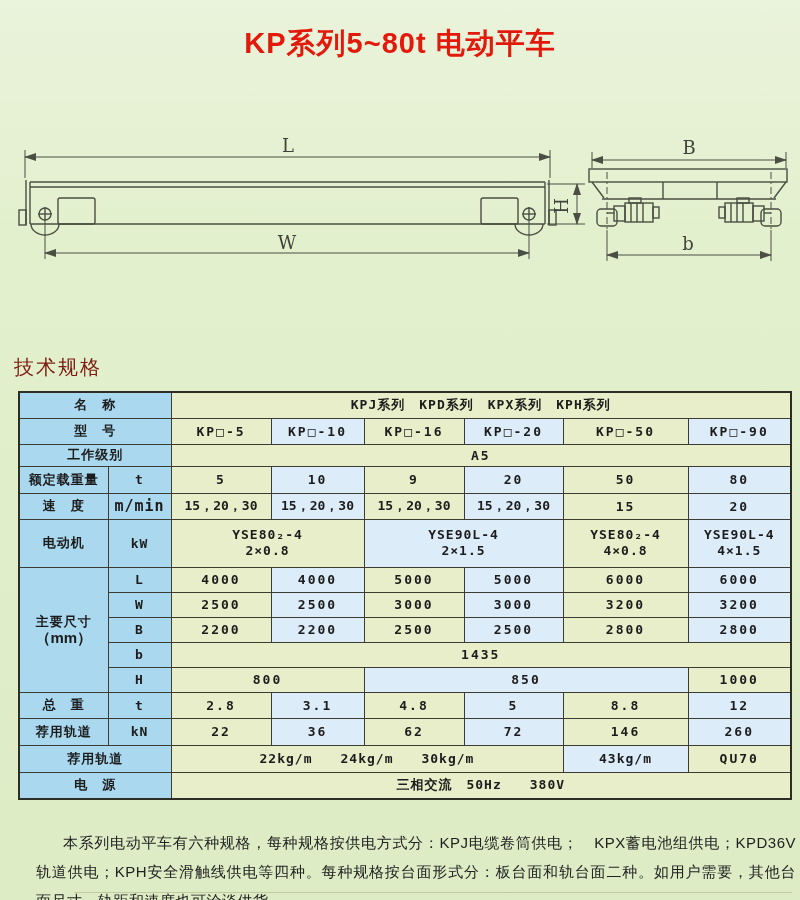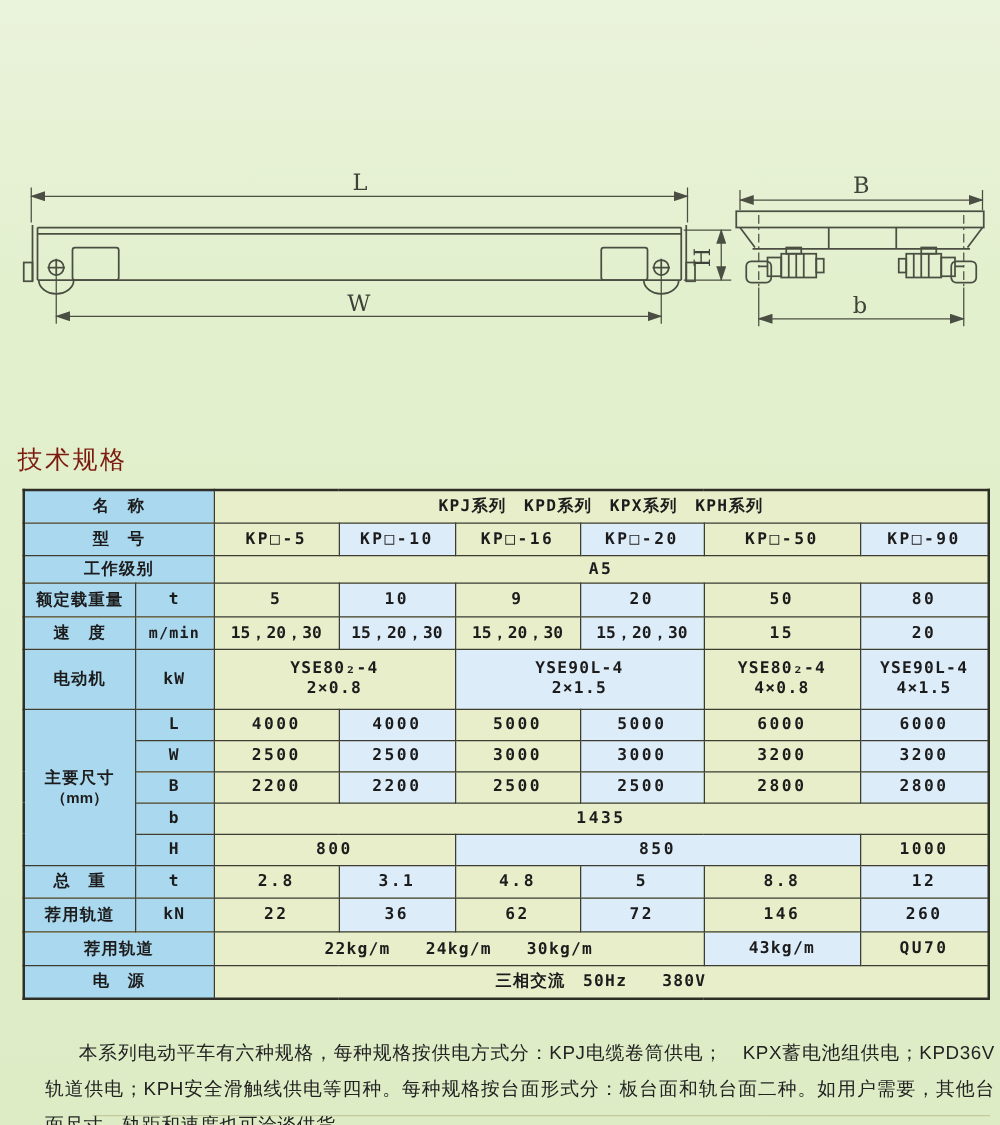--- a/index.html
+++ b/index.html
@@ -24,39 +24,40 @@
     border:2px solid #2e2e27; font-size:13px; color:#1c1c1c;
   }
   table.spec td{
     border:1px solid #3c3c33; text-align:center; vertical-align:middle;
     padding:0 2px; overflow:hidden;
   }
   td.lbl{ background:#a9d8ef; font-weight:bold; letter-spacing:1px;margin-left:44px; }
   td.g{ background:#e8eec9; }
   td.bl{ background:#dcecf9; }
   .num{ font-family:"DejaVu Sans Mono",monospace; font-weight:bold; letter-spacing:2px; }
-  .small-unit{ font-size:12px; font-weight:bold; letter-spacing:0; }
+  .small-unit{ font-size:15px; font-weight:bold; letter-spacing:0; }
   .two-line div{ line-height:16px; }
   tr.r26{height:26px;} tr.r22{height:22px;} tr.r27{height:27px;}
   tr.r48{height:48px;} tr.r25{height:25px;}
   .note{
     position:absolute; top:812px; left:20px; width:760px; margin:16px;
     font-size:15px; line-height:29px; color:#222; text-indent:1.8em;
     letter-spacing:0.5px; text-align:justify;
   }
   .bottom-divider{
     position:absolute; top:892px; left:74px; width:718px; height:1px;
     background:rgba(150,140,90,0.35);
   }
 </style>
 </head>
 <body>
 
 <div class="page">
 
+  <h1 class="title">KP系列5~80t 电动平车</h1>
 
   <svg class="drawing" width="800" height="172" viewBox="0 0 800 172">
     <defs>
       <marker id="mA" orient="auto-start-reverse" markerWidth="12" markerHeight="8" refX="11" refY="4">
         <path d="M0,0L12,4L0,8Z" fill="#4b4e42"></path>
       </marker>
     </defs>
 
     <g stroke="#4b4e42" fill="none" stroke-width="1.4">
       <line x1="30" y1="60" x2="545" y2="60"></line>

